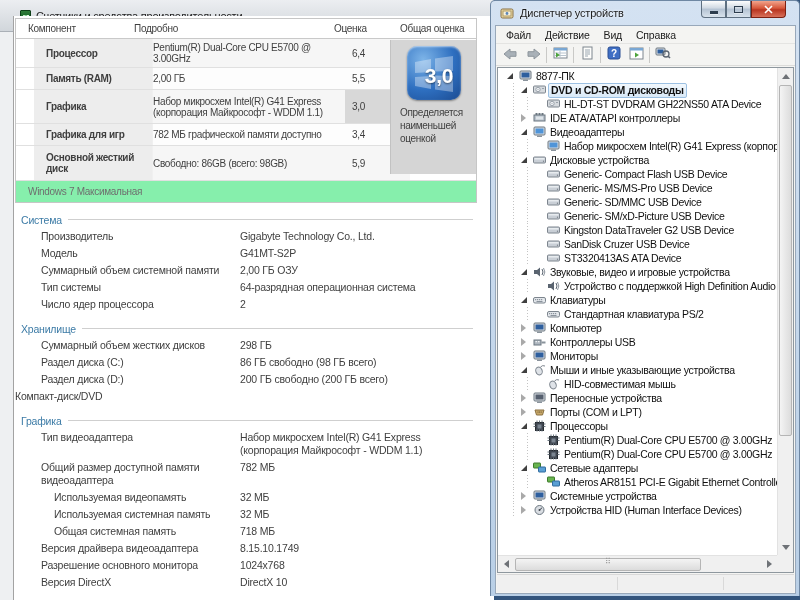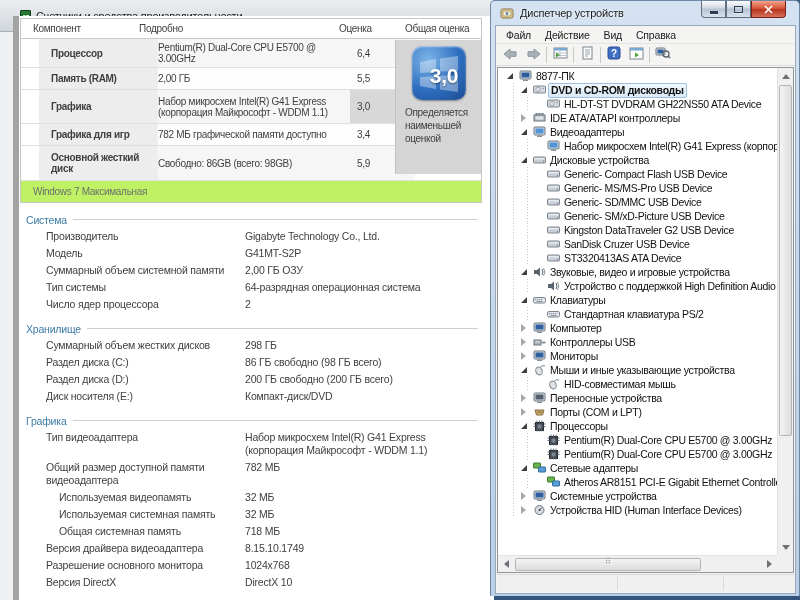--- a/index.html
+++ b/index.html
@@ -8,37 +8,37 @@
 
   
   .pw { position:absolute; left:0; top:0; width:494px; height:600px; background:#eef0f2; }
   .pw-titlebar { position:absolute; left:0; top:0; right:0; height:32px;
     background:linear-gradient(#eceef1,#d1d6db); border-bottom:1px solid #aab0b7;
     display:flex; align-items:center; padding-left:20px; }
   .pw-title { font-size:11px; color:#1d1d1d; margin-left:5px; letter-spacing:-0.2px; }
   .pw-icon { width:11px; height:11px; background:linear-gradient(#2f7d3a,#145c22); border:1px solid #0d3f17; border-radius:1px; position:relative; }
   .pw-icon:after { content:""; position:absolute; left:2px; bottom:2px; width:6px; height:3px;
     background:linear-gradient(90deg,#bfe8c5 33%,#7fcf8d 33% 66%,#e6f6e8 66%); }
-  .pw-body { position:absolute; left:13px; top:16px; right:0; bottom:0; background:#fff; border-left:6px solid #a3a3a3; }
+  .pw-body { position:absolute; left:13px; top:16px; right:0; bottom:0; background:#fff; border-left:1px solid #a3a3a3; }
 
   .wei-table { position:absolute; left:1px; top:2px; width:462px; border:1px solid #c6c6c6; background:#fff;
     font-size:10px; letter-spacing:-0.3px; color:#3f3f3f; }
   .wei-hrow { display:flex; height:20px; align-items:center; border-bottom:1px solid #c9c9c9; background:#fff; }
   .wei-hrow .h1 { width:118px; padding-left:12px; }
   .wei-hrow .h2 { width:193px; }
   .wei-hrow .h3 { width:65px; padding-left:7px; }
   .wei-hrow .h4 { flex:1; padding-left:8px; }
   .wei-row { display:flex; border-bottom:1px solid #e0e0e0;padding-left:18px; }
   .wei-c1 { width:118px; padding:3px 4px 3px 12px; font-weight:bold; background:#ededed; display:flex; align-items:center; }
   .wei-c2 { width:193px; padding:3px 6px 3px 0; display:flex; align-items:center; border-left:1px solid #f0f0f0; }
   .wei-c3 { width:65px; padding-left:7px; display:flex; align-items:center; }
   .wei-row.odd  .wei-c2, .wei-row.odd .wei-c3 { background:#f6f6f6; }
   .wei-row.even .wei-c2, .wei-row.even .wei-c3 { background:#fdfdfd; }
   .wei-row .wei-c3.lowest { background:#d8d8d8 !important; }
-  .wei-footer { height:21px; display:flex; align-items:center; padding-left:12px; color:#6e6e6e; background:#bef264; }
+  .wei-footer { height:21px; display:flex; align-items:center; padding-left:12px; color:#6e6e6e; background:#86efac; }
   .wei-basecol { position:absolute; top:21px; right:0; width:86px; height:134px; background:#d5d5d5;
     border-left:1px solid #c2c2c2; }
   .wei-badge { position:absolute; left:16px; top:6px; width:54px; height:54px; border-radius:10px;
     background:radial-gradient(circle at 30% 25%, #7db4e8, #2e6fc0 55%, #1b4a90);
     box-shadow:inset 0 1px 2px rgba(255,255,255,.6), 0 1px 2px rgba(0,0,0,.4);
     display:flex; align-items:center; justify-content:center; overflow:hidden; }
   .wei-badge svg { position:absolute; left:6px; top:8px; opacity:.35; }
   .wei-badge-score { position:relative; color:#fff; font-size:21px; font-weight:bold; text-shadow:0 1px 2px rgba(0,0,0,.5); margin-top:6px; margin-left:10px; }
   .wei-note { position:absolute; left:9px; top:66px; width:74px; font-size:10px; letter-spacing:-0.3px; color:#3f3f3f; line-height:13px; }
 
@@ -207,21 +207,20 @@
           </div>
           <div class="sec-row">
             <span class="sec-label">Раздел диска (C:)</span>
             <span class="sec-value">86 ГБ свободно (98 ГБ всего)</span>
           </div>
           <div class="sec-row">
             <span class="sec-label">Раздел диска (D:)</span>
             <span class="sec-value">200 ГБ свободно (200 ГБ всего)</span>
           </div>
           <div class="sec-row">
-            <span class="sec-label">Диск носителя (E:)</span>
             <span class="sec-value">Компакт-диск/DVD</span>
           </div>
         </div>
         <div class="sec">
           <div class="sec-head">
             <span class="sec-title">Графика</span>
             <span class="sec-rule"></span>
           </div>
           <div class="sec-row">
             <span class="sec-label">Тип видеоадаптера</span>

